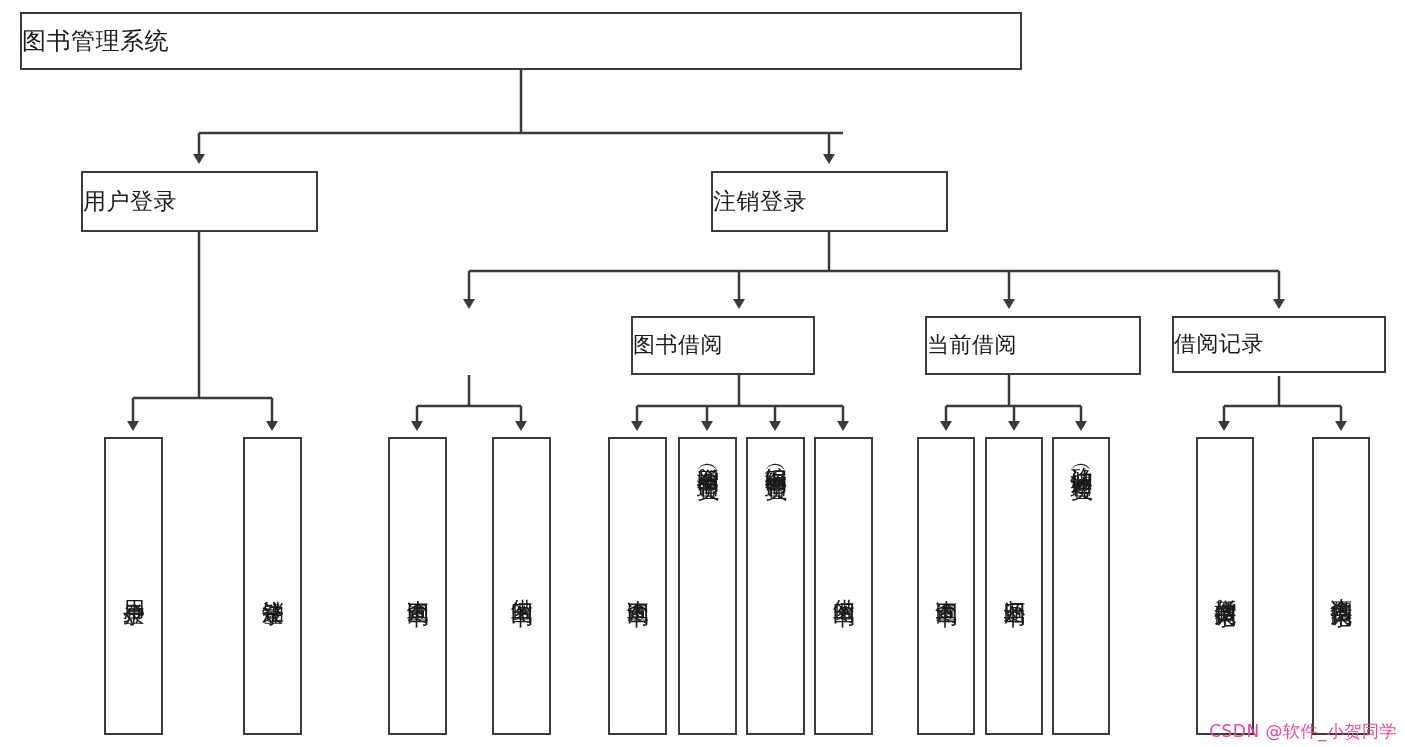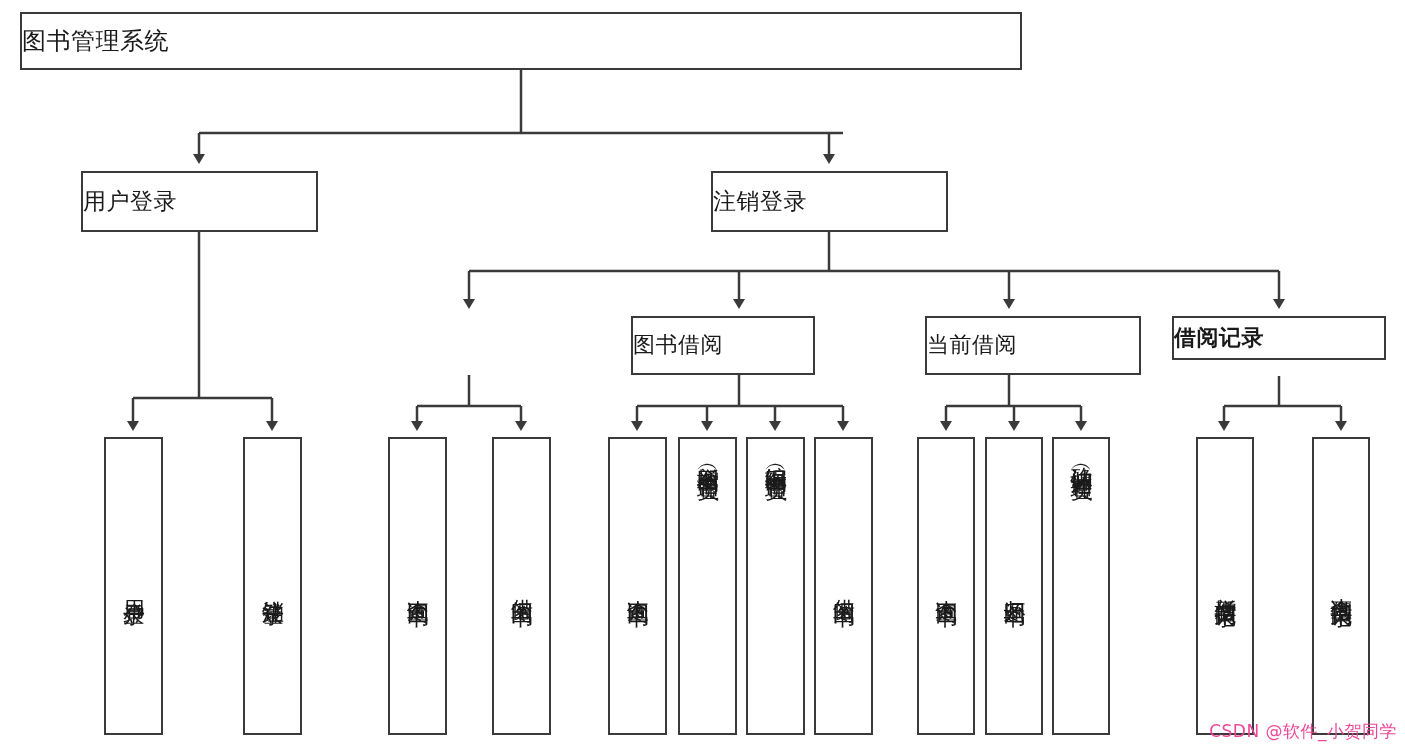--- a/index.html
+++ b/index.html
@@ -154,21 +154,21 @@
   <div class="node-box level-1" style="left:711px; top:171px; width:237px; height:61px;">
     <span class="node-label-h">注销登录</span>
   </div>
 
   <div class="node-box level-2" style="left:631px; top:316px; width:184px; height:59px;">
     <span class="node-label-h">图书借阅</span>
   </div>
   <div class="node-box level-2" style="left:901px; top:316px; width:216px; height:59px;margin-left:24px;">
     <span class="node-label-h">当前借阅</span>
   </div>
-  <div class="node-box level-2" style="left:1172px; top:316px; width:214px; height:44px;font-weight:bold;">
+  <div class="node-box level-2" style="left:1172px; top:316px; width:214px; height:57px;">
     <span class="node-label-h">借阅记录</span>
   </div>
 
   <div class="leaf-box short" style="left:104px; top:437px; width:59px; height:298px;">
     <div class="leaf-inner">
       <span class="leaf-label-v">用户登录</span>
     </div>
   </div>
   <div class="leaf-box short" style="left:243px; top:437px; width:59px; height:298px;">
     <div class="leaf-inner">

